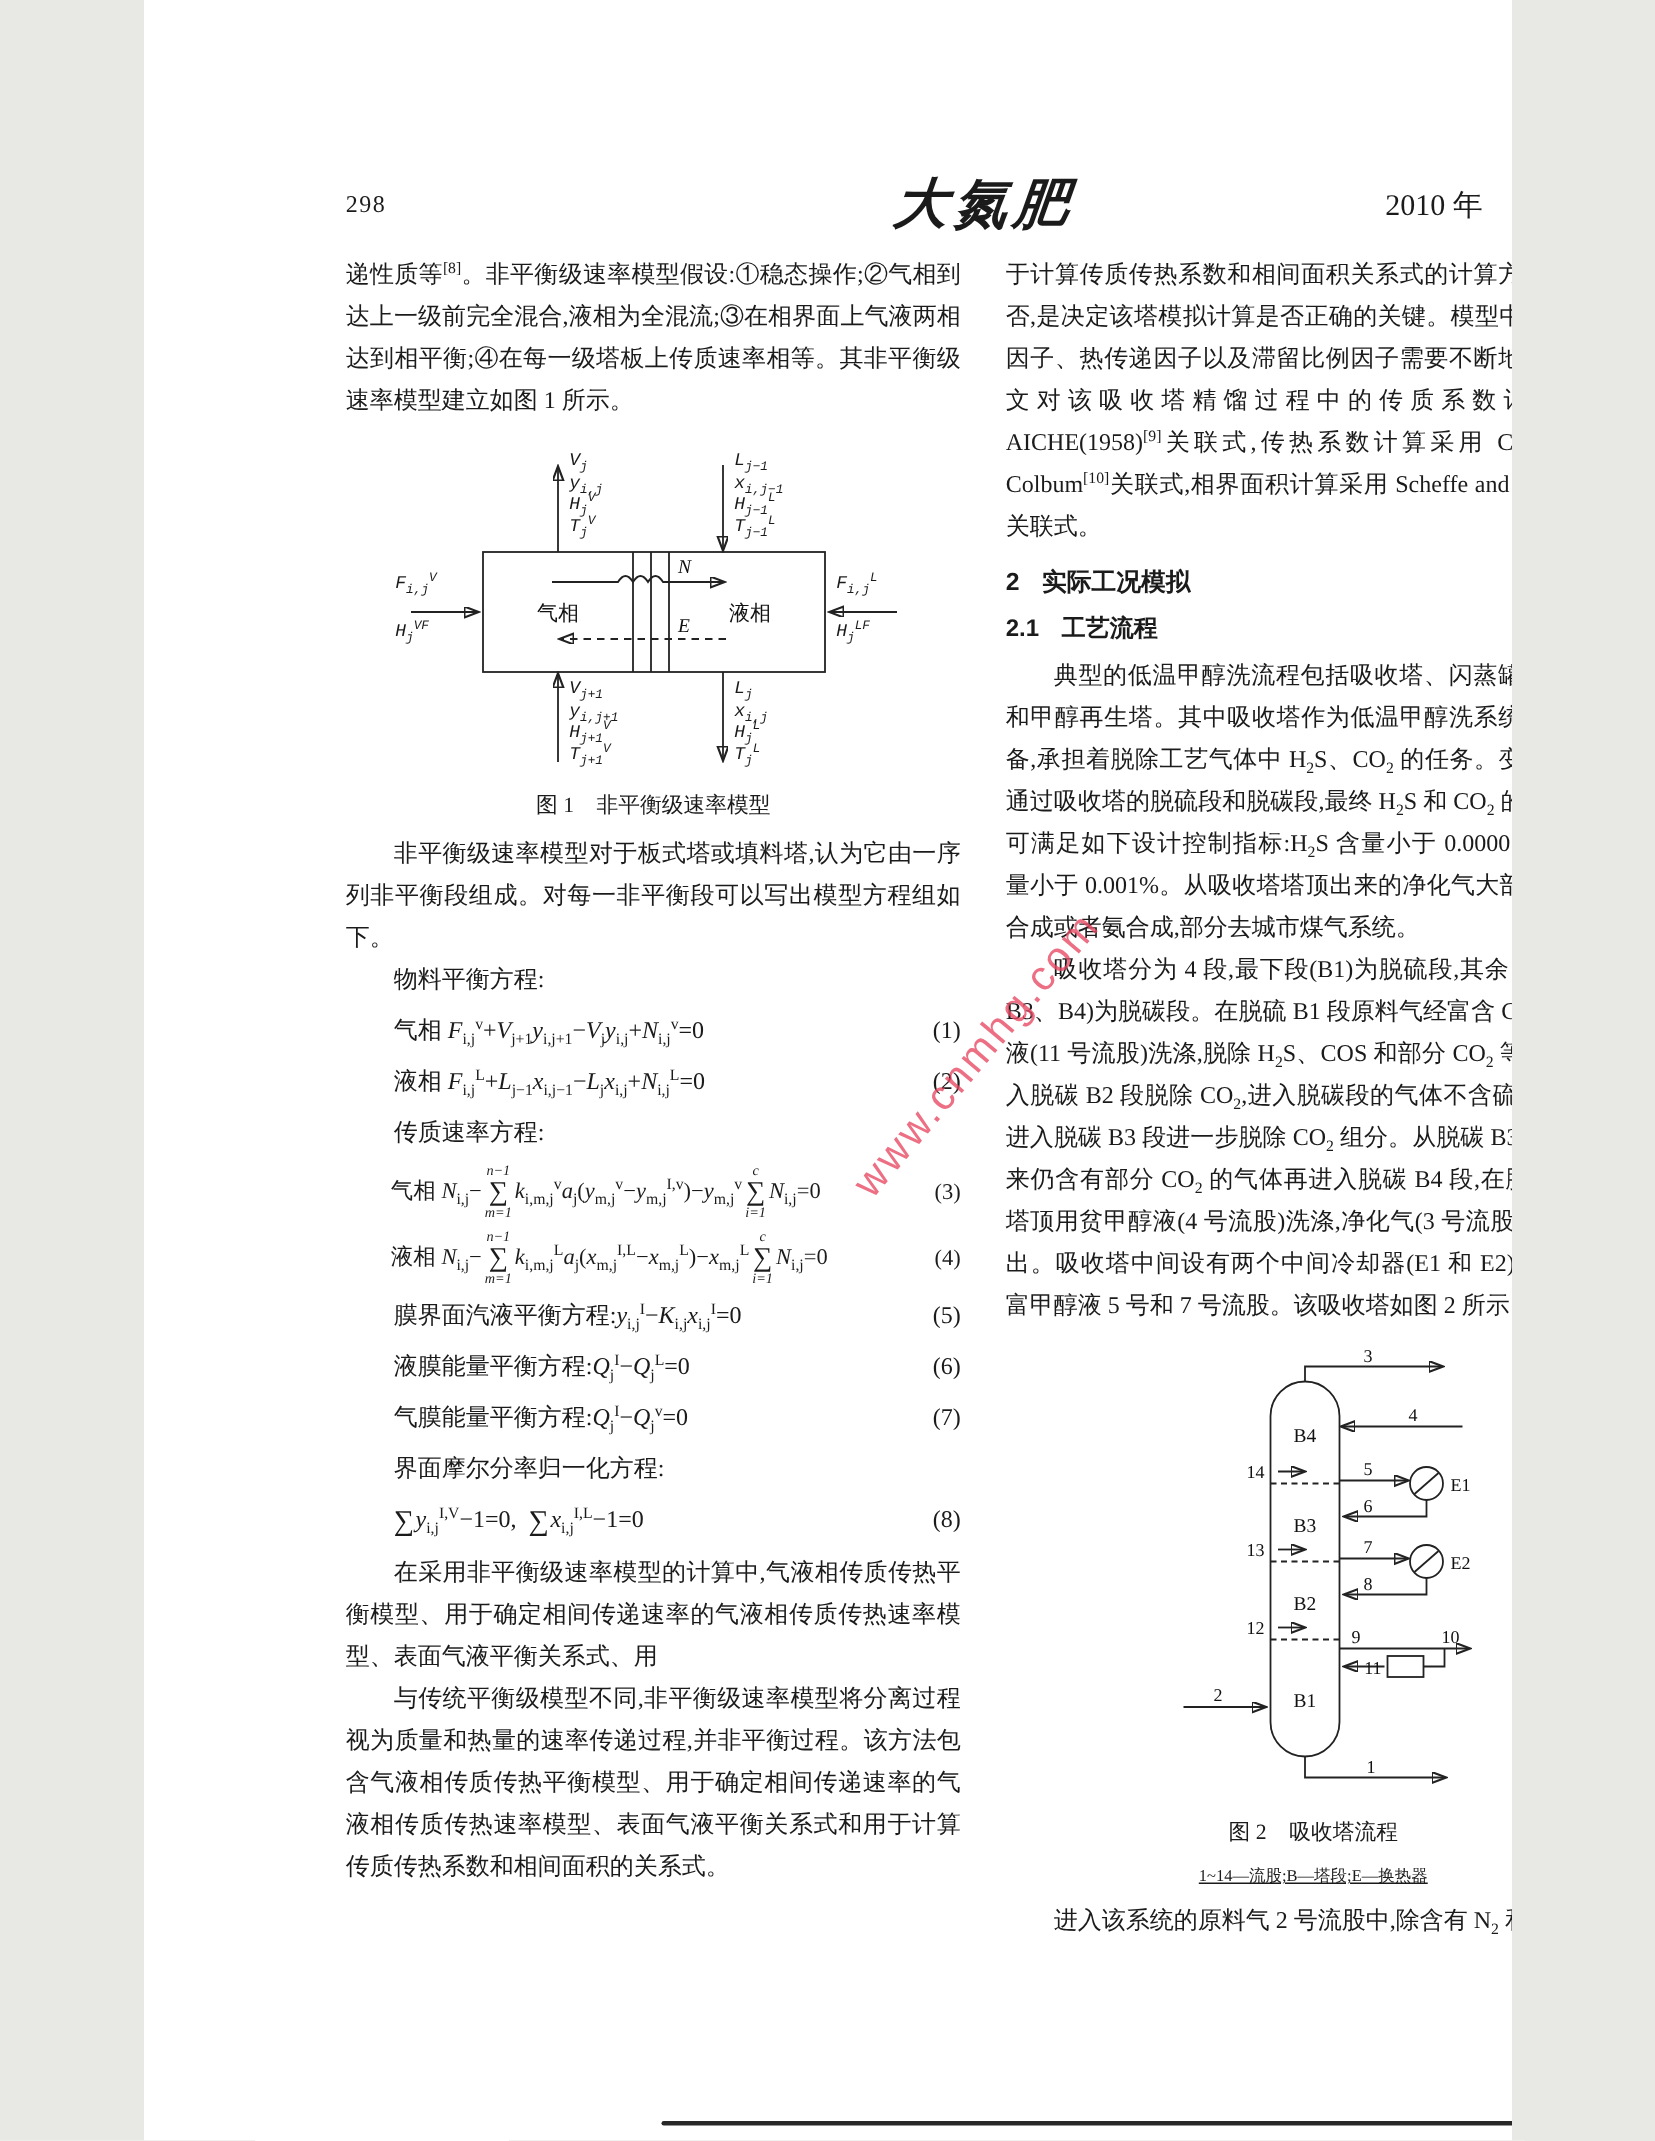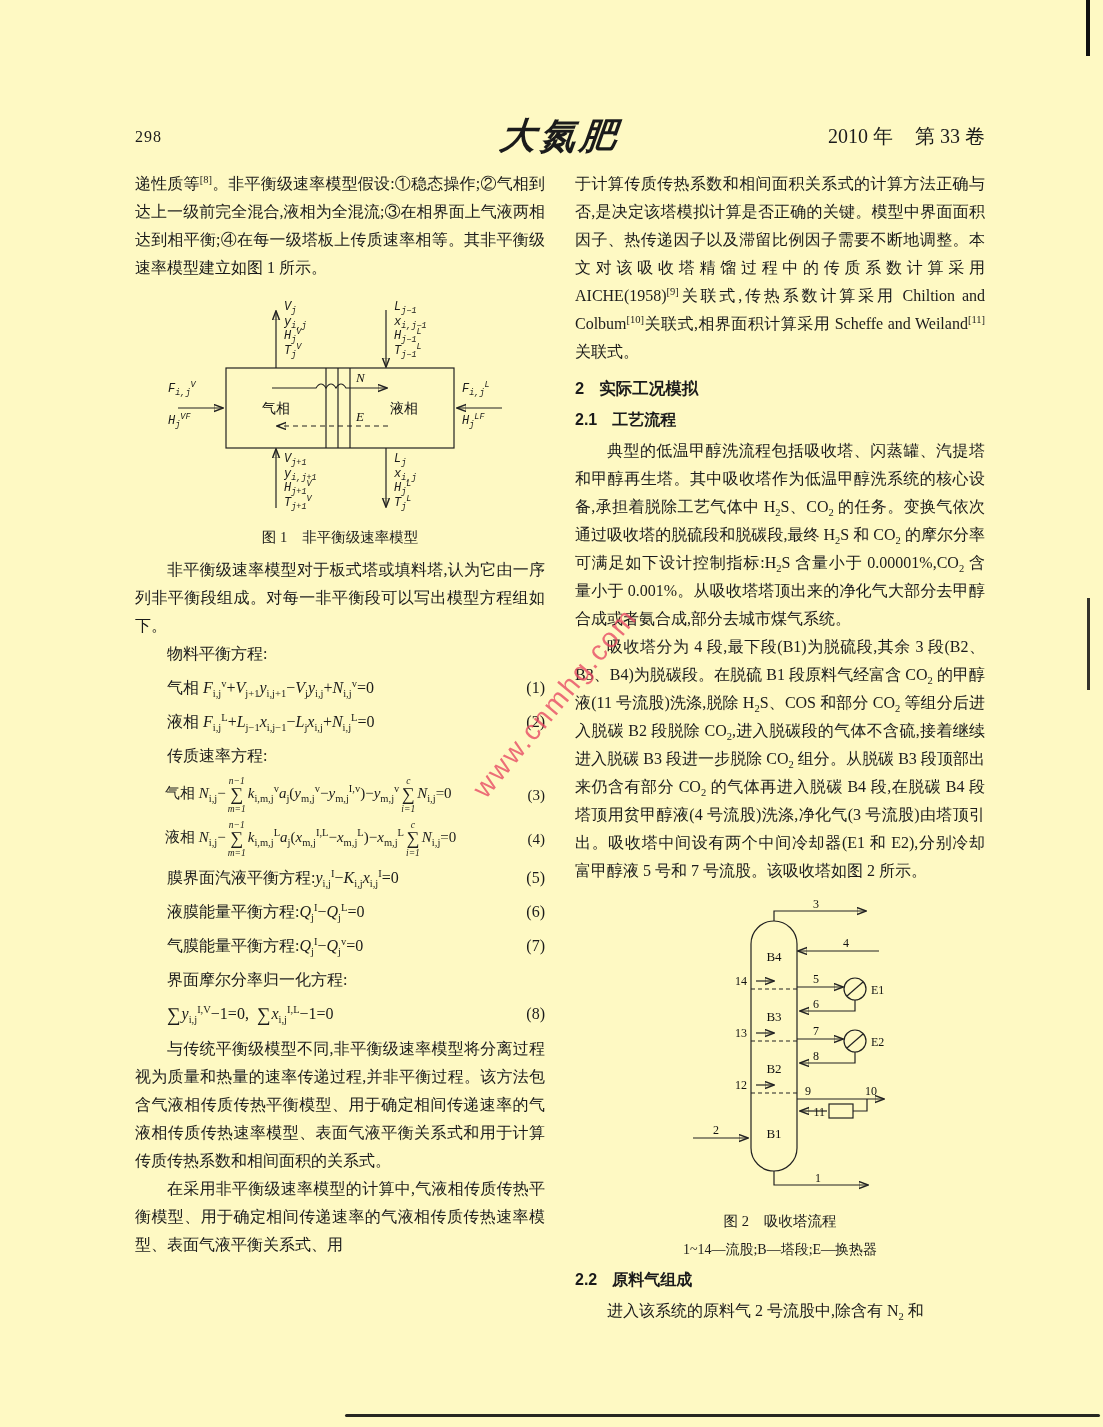--- a/index.html
+++ b/index.html
@@ -1,16 +1,16 @@
 <!DOCTYPE html>
 <html><head>
 <meta charset="utf-8">
 <style>
   html,body{margin:0;padding:0;background:#e8e8e4;}
-  .page{position:relative;width:1103px;height:1427px;margin:0 auto;background:#fef9c3;overflow:hidden;
+  .page{position:relative;width:912px;height:1427px;margin:0 auto;background:#ffffff;overflow:hidden;
         font-family:"Liberation Serif","DejaVu Serif",serif;color:#1b1b1b;}
   
   .header{position:absolute;top:112px;left:135px;width:850px;height:48px;
           display:grid;grid-template-columns:1fr auto 1fr;align-items:center;}
   .pageno{justify-self:start;font-size:16px;letter-spacing:1px;}
   .logo{justify-self:center;font-size:36px;font-weight:bold;font-style:italic;
         font-family:"DejaVu Serif","Liberation Serif",serif;transform:skewX(-6deg);letter-spacing:4px;}
   .issue{justify-self:end;font-size:20px;}
   .issue .vol{margin-left:22px;}
   
@@ -38,21 +38,21 @@
   figure{margin:0;}
   .fig1wrap{margin:8px 0 4px;}
   .fig1{position:relative;width:352px;height:232px;margin:0 auto;}
   .fig1 svg line,.fig1 svg path,.fig1 svg rect{stroke:#222;stroke-width:1.2;fill:none;}
   .fig1 svg text{stroke:none;fill:#111;}
   .cn{font-size:14px;font-family:"Liberation Serif",serif;}
   .mi{font-style:italic;font-size:13px;font-family:"Liberation Serif",serif;}
   .fl{position:absolute;font-size:12px;font-style:italic;line-height:14.5px;font-family:Liberation Mono, monospace;}
   .fl sub,.fl sup{font-size:8.5px;line-height:0;}
   .figcap{display:flex;justify-content:center;gap:15px;font-size:14.5px;line-height:22px;margin:4px 0 8px;text-indent:0;}
-  .figlegend{text-align:center;font-size:14px;line-height:20px;margin:0 0 6px;}
+  .figlegend{text-align:center;font-size:11px;line-height:20px;margin:0 0 6px;text-decoration:underline;}
   .fig2wrap{margin:10px 0 4px;text-align:center;}
   .fig2wrap svg{display:inline-block;}
   .fig2wrap svg line,.fig2wrap svg path,.fig2wrap svg rect,.fig2wrap svg circle{stroke:#222;stroke-width:1.2;fill:none;}
   .fig2wrap svg text{stroke:none;fill:#111;font-size:12px;font-family:"Liberation Serif",serif;}
   .fig2wrap svg text.sb{font-size:13px;}
   .mk{fill:#222;stroke:none;}
   
   .watermark{position:absolute;left:395px;top:687px;width:320px;text-align:center;
              transform:rotate(-50deg);transform-origin:center;
              font-family:"Liberation Sans","DejaVu Sans",sans-serif;font-size:28px;letter-spacing:2px;
@@ -172,22 +172,22 @@
       <div class="eq">
         <span class="bd">气膜能量平衡方程:<i>Q</i><sub>j</sub><sup>I</sup>−<i>Q</i><sub>j</sub><sup>v</sup>=0</span>
           <span class="nm">(7)</span>
       </div>
       <p class="eqlabel">界面摩尔分率归一化方程:</p>
       <div class="eq">
         <span class="bd"><span class="sgl">∑</span><i>y</i><sub>i,j</sub><sup>I,V</sup>−1=0,&nbsp;&nbsp;<span class="sgl">∑</span><i>x</i><sub>i,j</sub><sup>I,L</sup>−1=0</span>
           <span class="nm">(8)</span>
       </div>
 
+      <p>在采用非平衡级速率模型的计算中,气液相传质传热平衡模型、用于确定相间传递速率的气液相传质传热速率模型、表面气液平衡关系式、用</p>
       <p>与传统平衡级模型不同,非平衡级速率模型将分离过程视为质量和热量的速率传递过程,并非平衡过程。该方法包含气液相传质传热平衡模型、用于确定相间传递速率的气液相传质传热速率模型、表面气液平衡关系式和用于计算传质传热系数和相间面积的关系式。</p>
-      <p>在采用非平衡级速率模型的计算中,气液相传质传热平衡模型、用于确定相间传递速率的气液相传质传热速率模型、表面气液平衡关系式、用</p>
     </div>
 
     <div class="col">
       <p class="noind">于计算传质传热系数和相间面积关系式的计算方法正确与否,是决定该塔模拟计算是否正确的关键。模型中界面面积因子、热传递因子以及滞留比例因子需要不断地调整。本文对该吸收塔精馏过程中的传质系数计算采用 AICHE(1958)<sup>[9]</sup>关联式,传热系数计算采用 Chiltion and Colbum<sup>[10]</sup>关联式,相界面积计算采用 Scheffe and Weiland<sup>[11]</sup>关联式。</p>
 
       <h3 class="hsec">
         <span>2</span>
           <span>实际工况模拟</span>
       </h3>
       <h4 class="hsub">
@@ -255,24 +255,20 @@
           <text x="98" y="239">2</text>
           <text x="200" y="287">1</text>
         </svg>
         <figcaption class="figcap">
           <span>图 2</span>
             <span>吸收塔流程</span>
         </figcaption>
         <div class="figlegend">1~14—流股;B—塔段;E—换热器</div>
       </figure>
 
-      <h4 class="hsub">
-        <span>2.2</span>
-          <span>原料气组成</span>
-      </h4>
       <p>进入该系统的原料气 2 号流股中,除含有 N<sub>2</sub> 和</p>
     </div>
 
   </div>
 
   <div class="watermark">www.cnmhg.com</div>
 
   <div class="art art1"></div>
   <div class="art art2"></div>
   <div class="art art3"></div>

